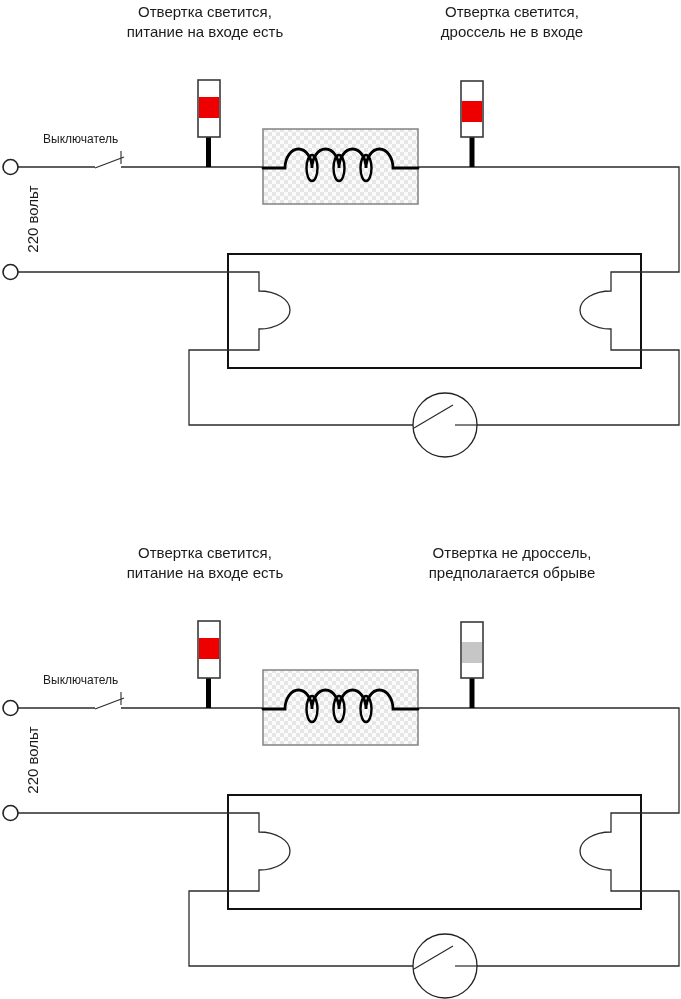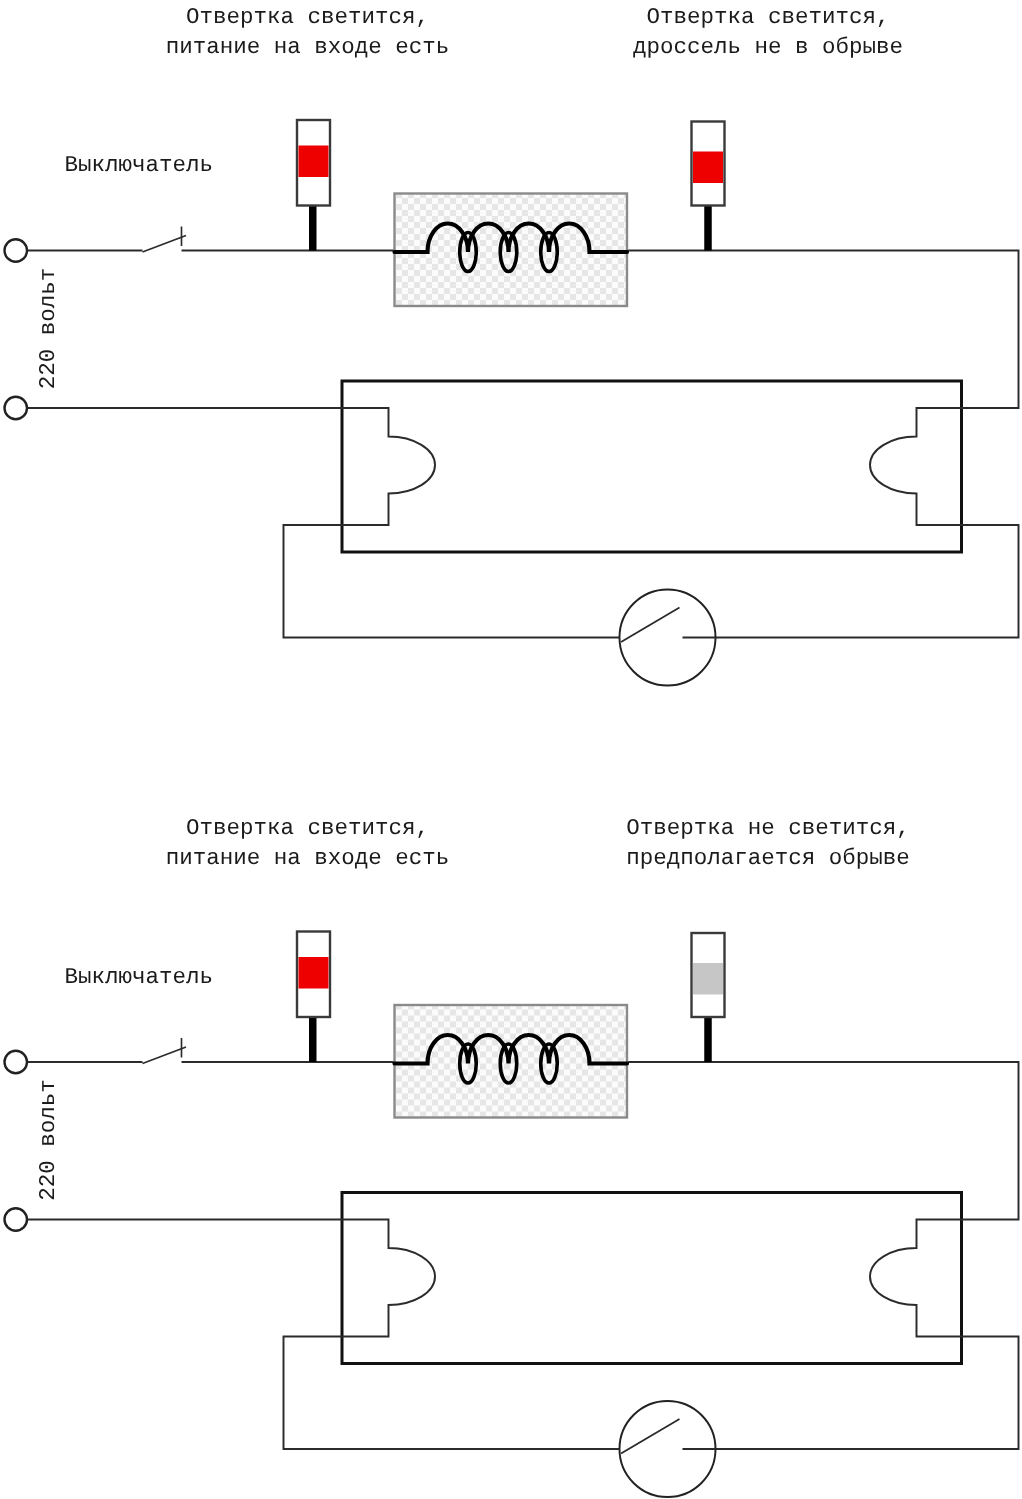--- a/index.html
+++ b/index.html
@@ -1,25 +1,25 @@
 <!DOCTYPE html>
 <html><head>
 <meta charset="utf-8">
 <style>
   html,body{margin:0;padding:0;background:#fff;}
   body{width:681px;height:999px;position:relative;overflow:hidden;
        font-family:"Liberation Sans",sans-serif;color:#1b1b1b;}
-  .canvas{position:absolute;left:0;top:0;width:681px;height:809px;font-family:Liberation Mono, monospace;}
+  .canvas{position:absolute;left:0;top:0;width:681px;height:809px;}
   .diagram{position:absolute;left:0;width:681px;height:458px;}
   .circuit{position:absolute;left:0;top:0;}
   .caption{position:absolute;width:250px;text-align:center;
            font-size:15px;line-height:20px;white-space:nowrap;}
   .cap-left{left:80px;top:2px;}
   .cap-right{left:387px;top:2px;}
-  .switch-label{position:absolute;left:43px;top:102px;font-size:15px;line-height:18px;}
+  .switch-label{position:absolute;left:43px;top:130px;font-size:12px;line-height:18px;}
   .voltage-label{position:absolute;left:-27px;top:209px;width:120px;height:20px;
                  text-align:center;font-size:15px;line-height:20px;
                  transform:rotate(-90deg);}
 </style>
 </head>
 <body>
 
 <div class="canvas">
 
   <section class="diagram" style="top:0">
@@ -68,21 +68,21 @@
     <path d="M414 428 L453 405" fill="none" stroke="#2b2b2b" stroke-width="1.2"></path>
     <path d="M455 425 H477" fill="none" stroke="#2b2b2b" stroke-width="1.2"></path>
   </g>
       </svg>
     <div class="caption cap-left">
       <div>Отвертка светится,</div>
       <div>питание на входе есть</div>
     </div>
     <div class="caption cap-right">
       <div>Отвертка светится,</div>
-      <div>дроссель не в обрыве</div>
+      <div>дроссель не в входе</div>
     </div>
     <div class="switch-label">Выключатель</div>
     <div class="voltage-label">220 вольт</div>
   </section>
 
   <section class="diagram" style="top:541px">
     <svg id="svg1" class="circuit" width="681" height="458" viewBox="0 0 681 458">
   <defs>
     <pattern id="checker1" patternUnits="userSpaceOnUse" width="8" height="8">
       <rect width="8" height="8" fill="#fbfbfb"></rect>
@@ -126,20 +126,20 @@
     <circle cx="445" cy="425" r="32" fill="#fff" stroke="#222" stroke-width="1.3"></circle>
     <path d="M414 428 L453 405" fill="none" stroke="#2b2b2b" stroke-width="1.2"></path>
     <path d="M455 425 H477" fill="none" stroke="#2b2b2b" stroke-width="1.2"></path>
   </g>
       </svg>
     <div class="caption cap-left">
       <div>Отвертка светится,</div>
       <div>питание на входе есть</div>
     </div>
     <div class="caption cap-right">
-      <div>Отвертка не светится,</div>
+      <div>Отвертка не дроссель,</div>
       <div>предполагается обрыве</div>
     </div>
     <div class="switch-label">Выключатель</div>
     <div class="voltage-label">220 вольт</div>
   </section>
 
 </div>
 
 </body></html>

